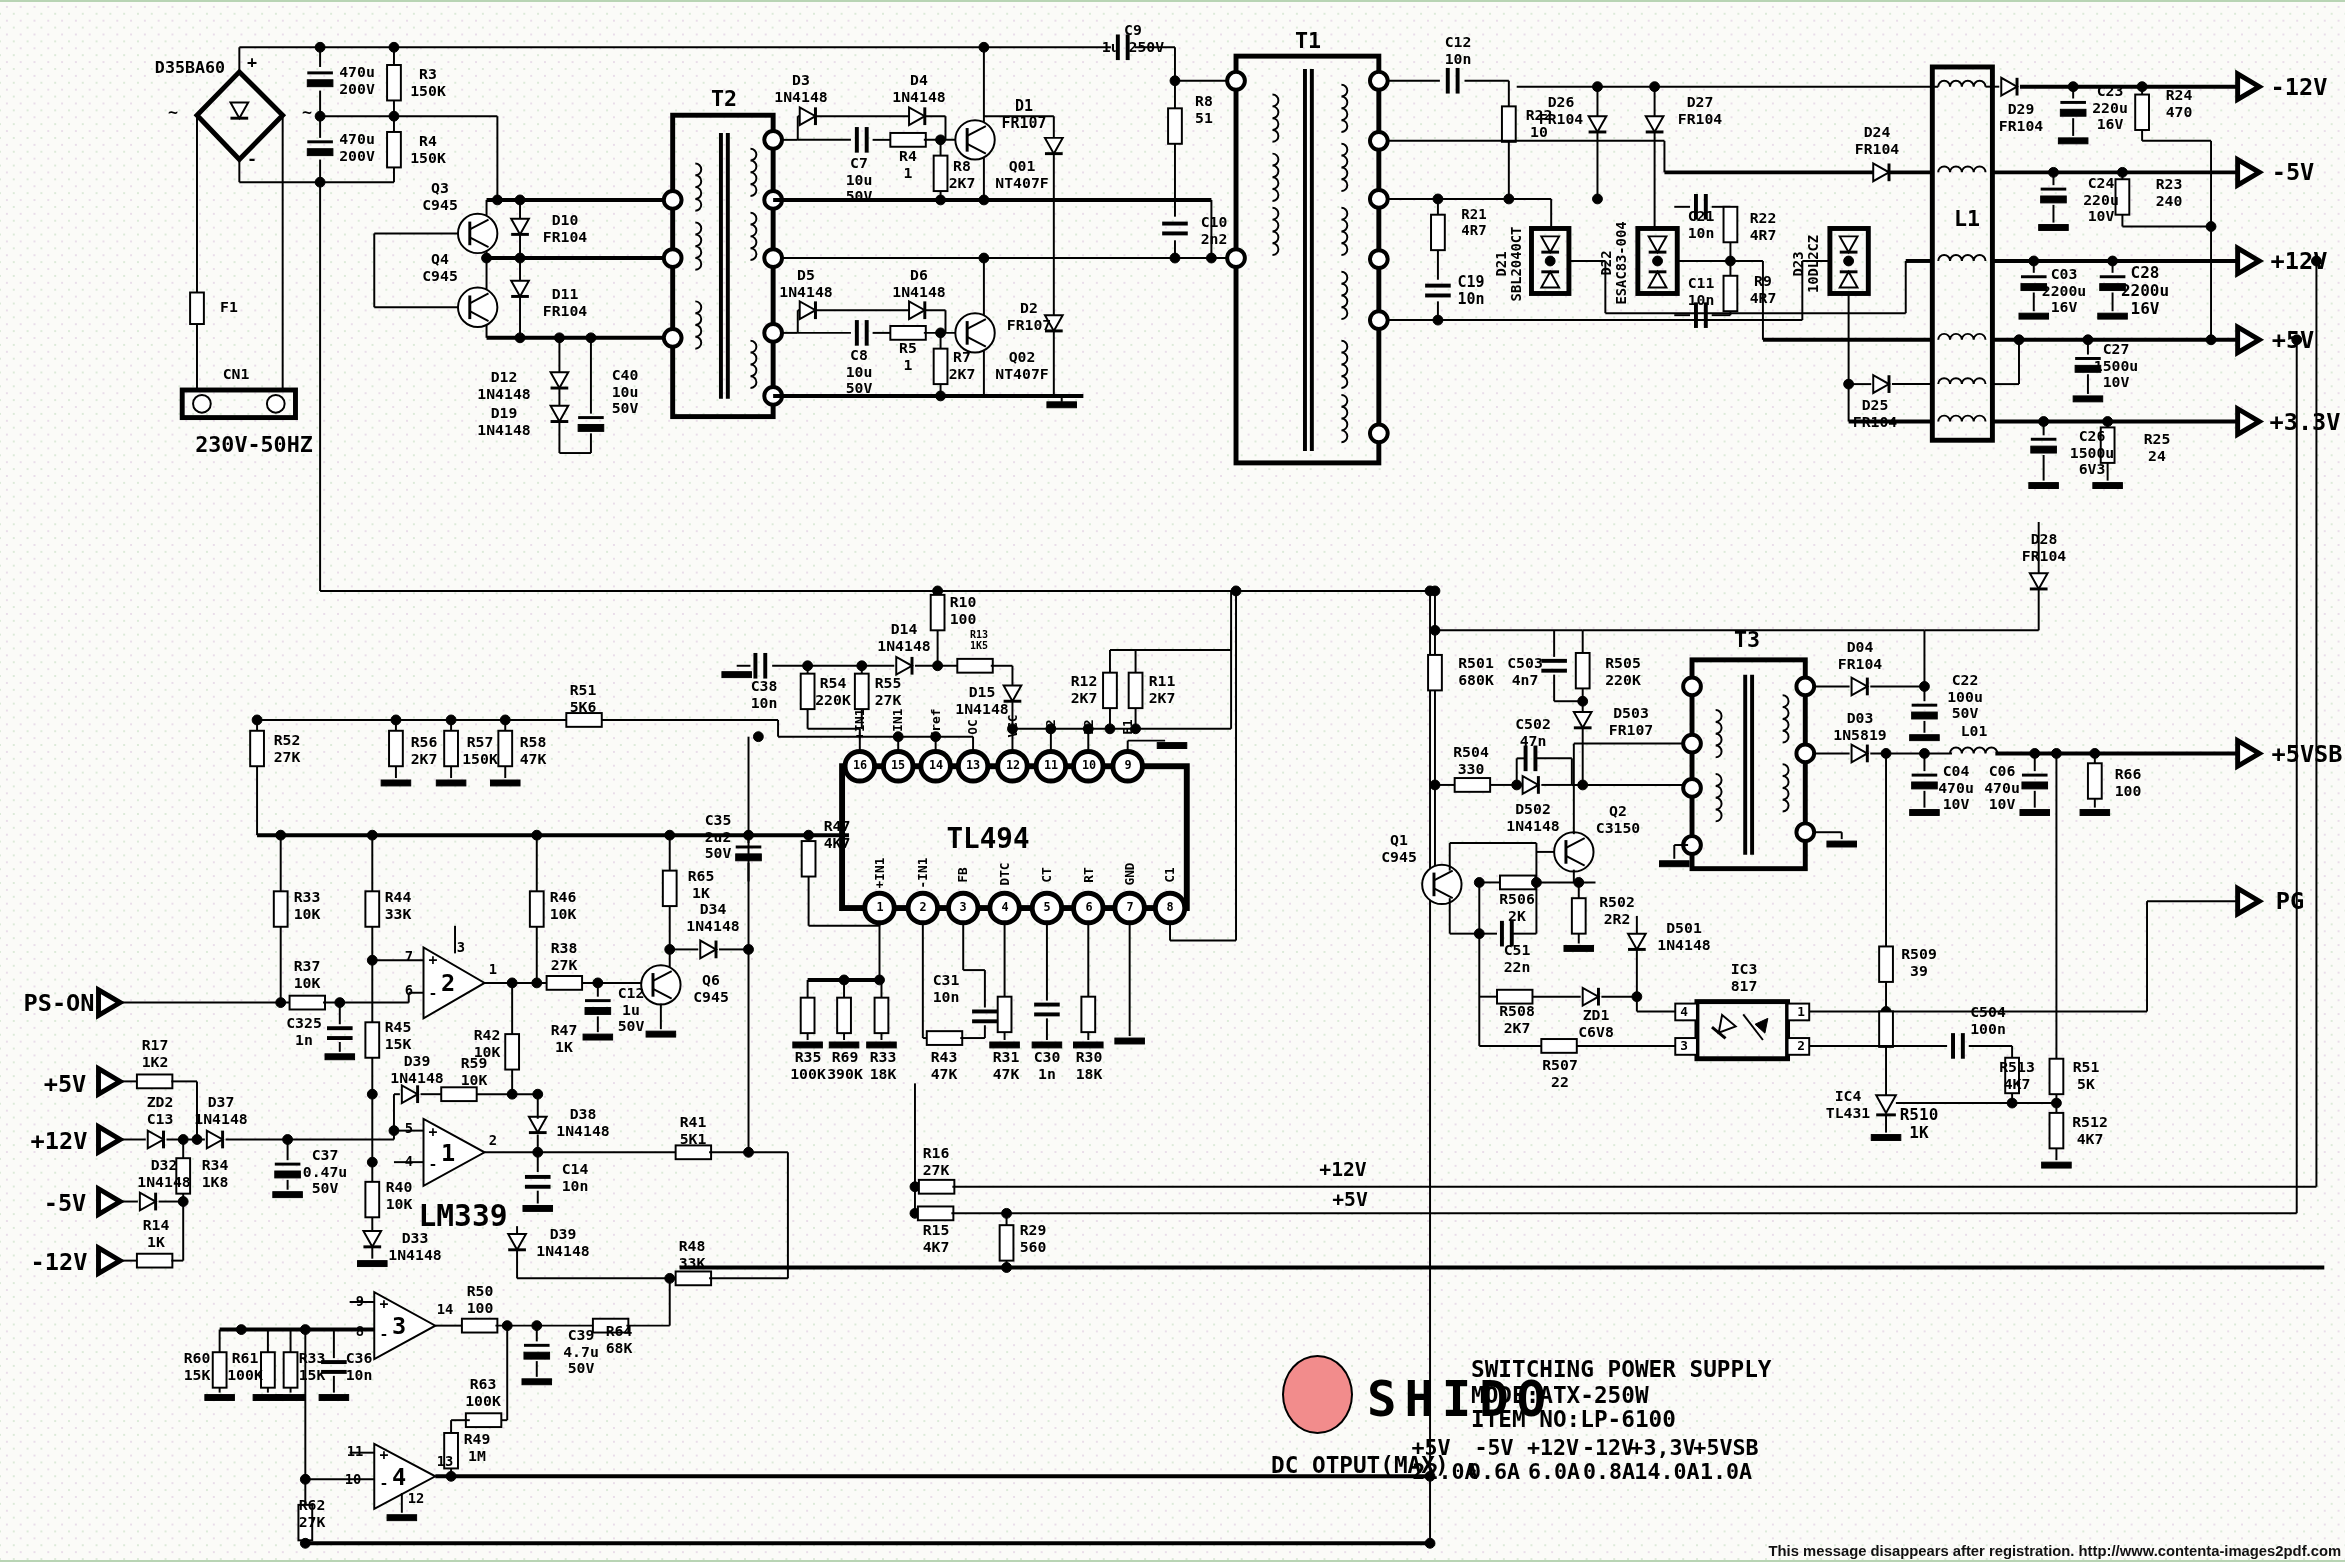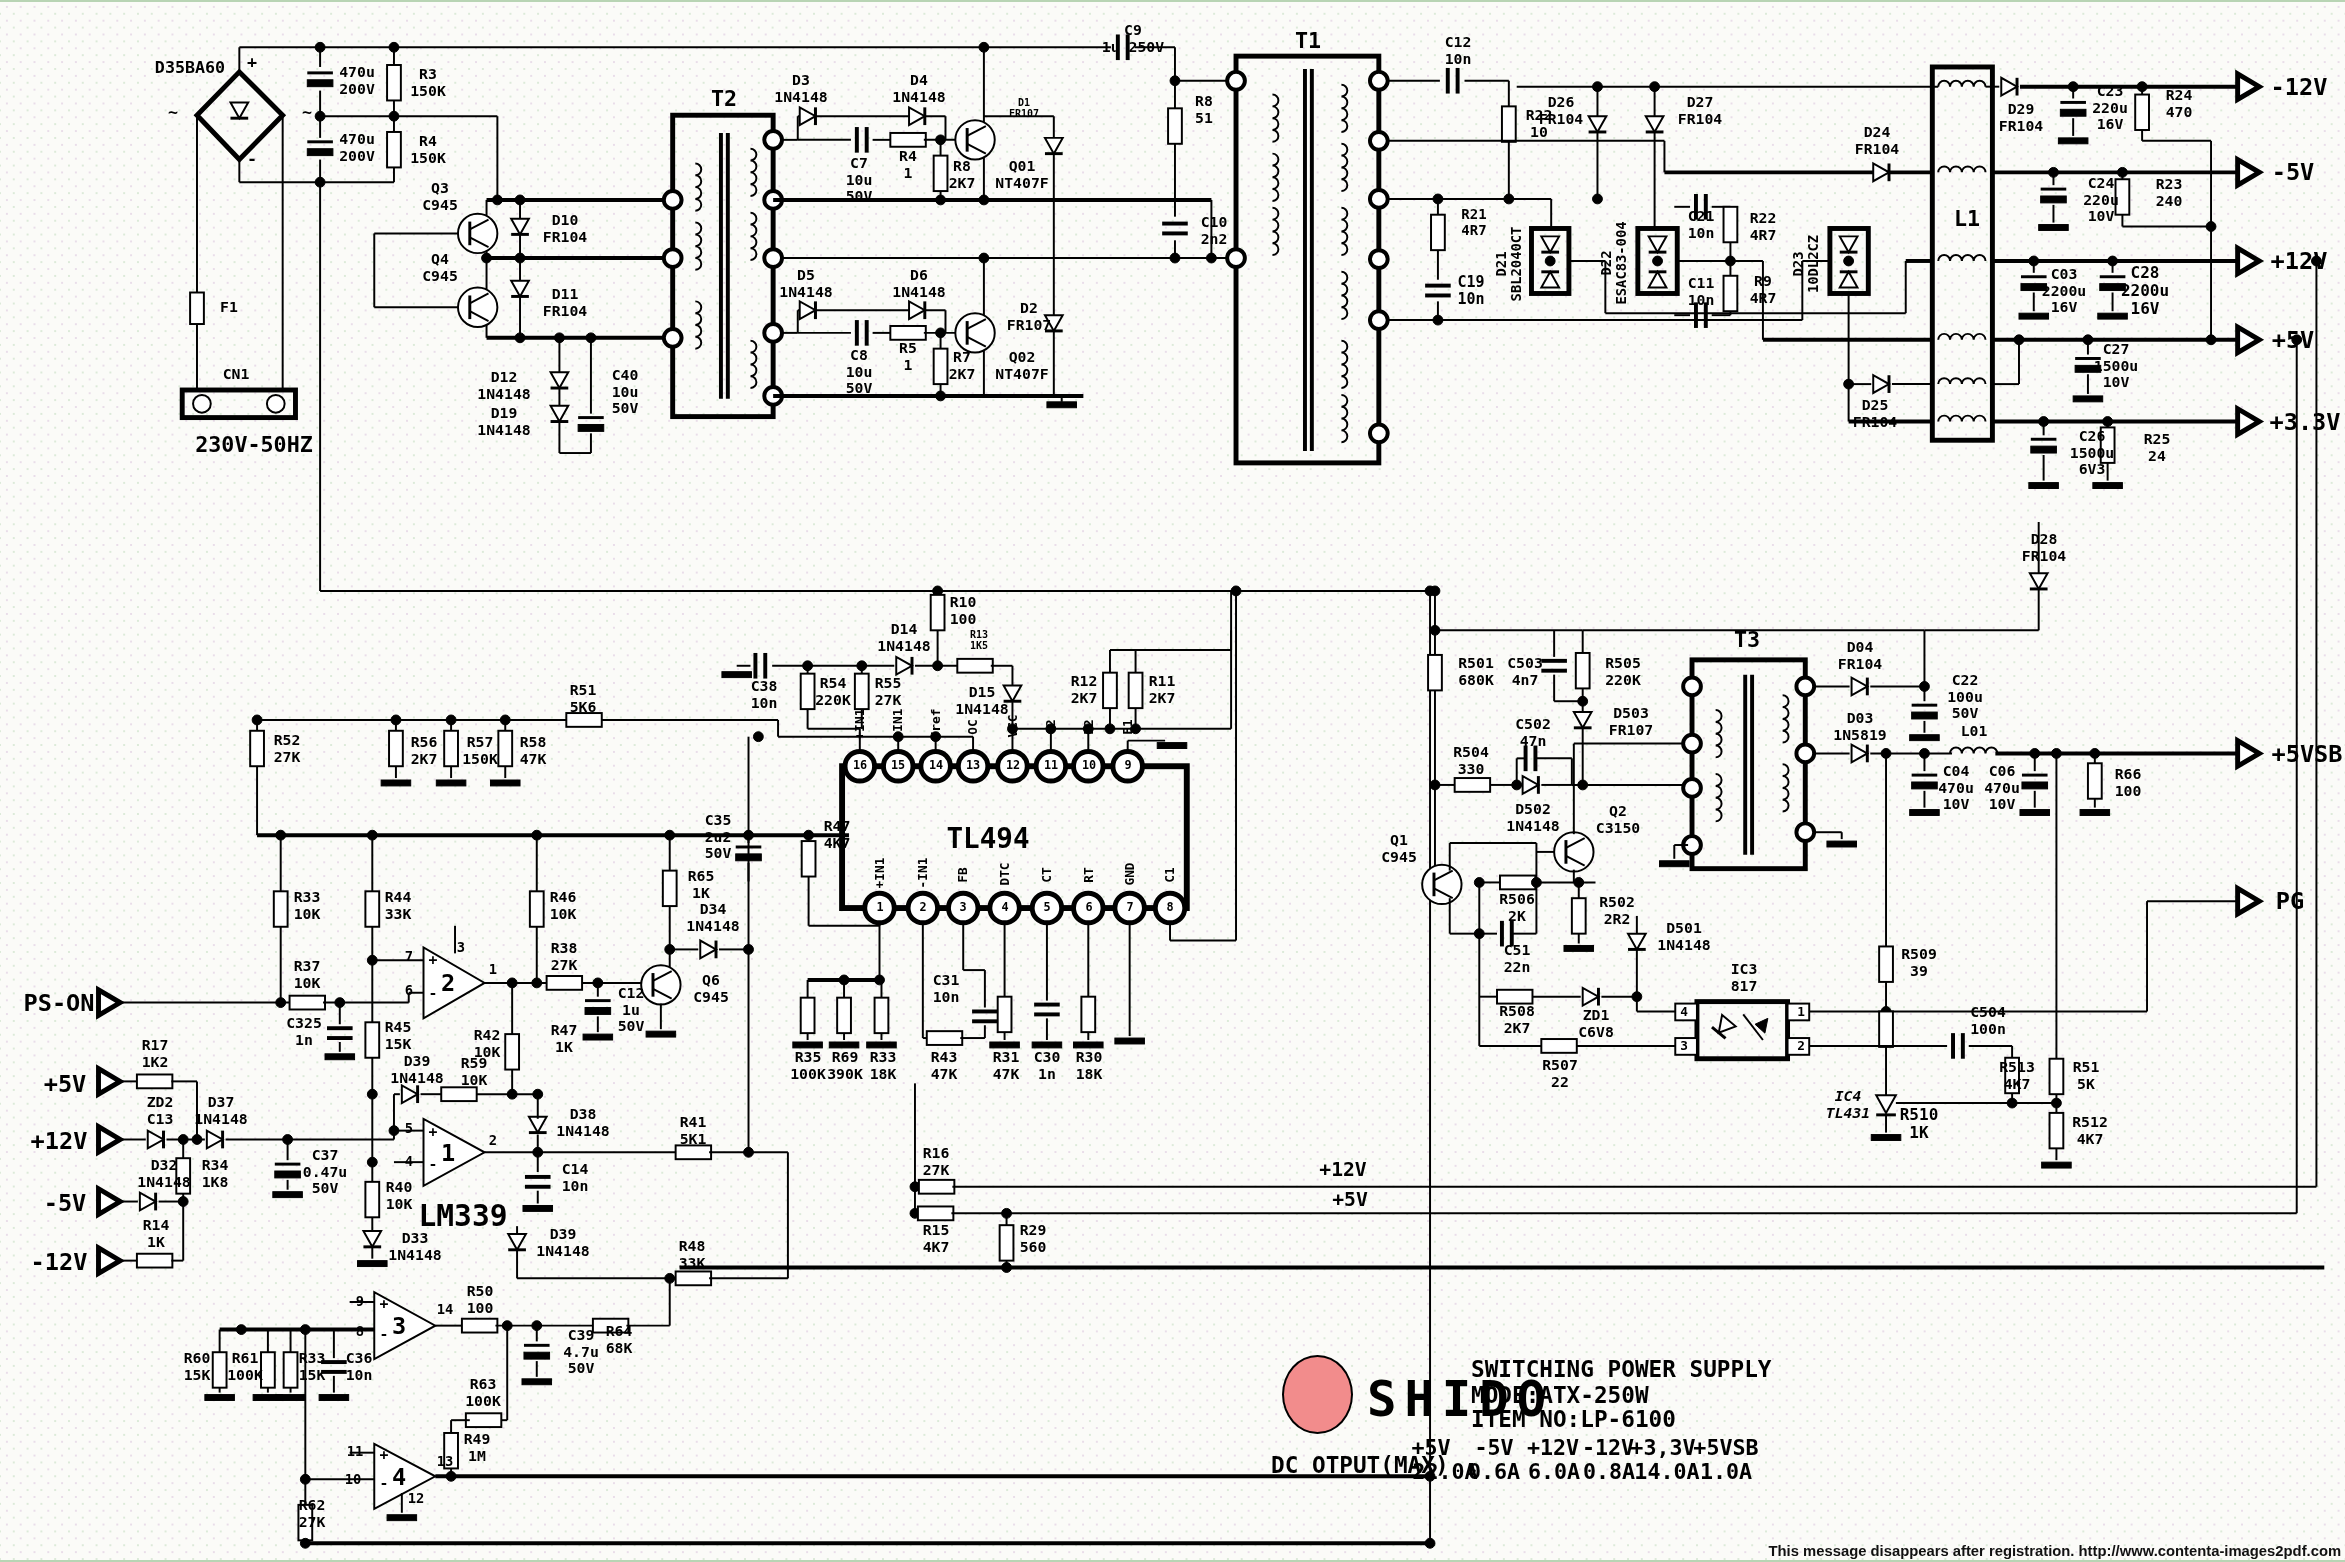--- a/index.html
+++ b/index.html
@@ -1002,21 +1002,21 @@
 1N4148</div>
       <div class="lbl" style="left: 919px; top: 89px; font-size: 14.8px;">D4
 1N4148</div>
       <div class="lbl" style="left: 859px; top: 180px; font-size: 14.8px;">C7
 10u
 50V</div>
       <div class="lbl" style="left: 908px; top: 165px; font-size: 14.8px;">R4
 1</div>
       <div class="lbl" style="left: 962px; top: 175px; font-size: 14.8px;">R8
 2K7</div>
-      <div class="lbl" style="left: 1024px; top: 108px; font-size: 10px;">D1
+      <div class="lbl" style="left: 1024px; top: 115px; font-size: 15px;">D1
 FR107</div>
       <div class="lbl" style="left: 1022px; top: 175px; font-size: 14.8px;">Q01
 NT407F</div>
       <div class="lbl" style="left: 806px; top: 284px; font-size: 14.8px;">D5
 1N4148</div>
       <div class="lbl" style="left: 919px; top: 284px; font-size: 14.8px;">D6
 1N4148</div>
       <div class="lbl" style="left: 859px; top: 372px; font-size: 14.8px;">C8
 10u
 50V</div>
@@ -1268,21 +1268,21 @@
       <div class="lbl" style="left: 1517px; top: 1020px; font-size: 14.8px;">R508
 2K7</div>
       <div class="lbl" style="left: 1560px; top: 1074px; font-size: 14.8px;">R507
 22</div>
       <div class="lbl" style="left: 1919px; top: 963px; font-size: 14.8px;">R509
 39</div>
       <div class="lbl" style="left: 1919px; top: 1076px; font-size: 16px; margin-top: 48px;">R510
 1K</div>
       <div class="lbl" style="left: 1988px; top: 1021px; font-size: 14.8px;">C504
 100n</div>
-      <div class="lbl" style="left: 1848px; top: 1105px; font-size: 14.8px; font-style: italic;">IC4
+      <div class="lbl" style="left: 1848px; top: 1105px; font-size: 14.8px;">IC4
 TL431</div>
       <div class="lbl" style="left: 2017px; top: 1076px; font-size: 14.8px;">R513
 4K7</div>
       <div class="lbl" style="left: 2086px; top: 1076px; font-size: 14.8px;">R51
 5K</div>
       <div class="lbl" style="left: 2090px; top: 1131px; font-size: 14.8px;">R512
 4K7</div>
       <div class="lbl" style="left: 1860px; top: 656px; font-size: 14.8px;">D04
 FR104</div>
       <div class="lbl" style="left: 1965px; top: 697px; font-size: 14.8px;">C22

